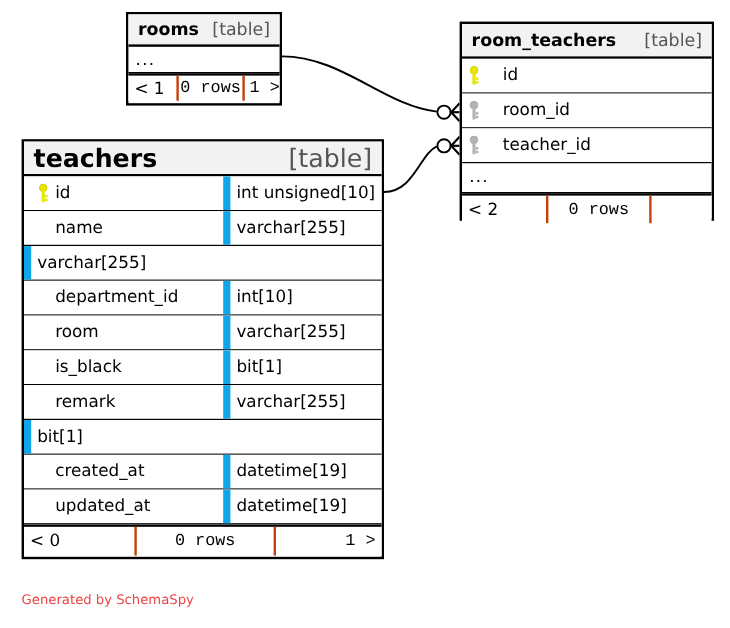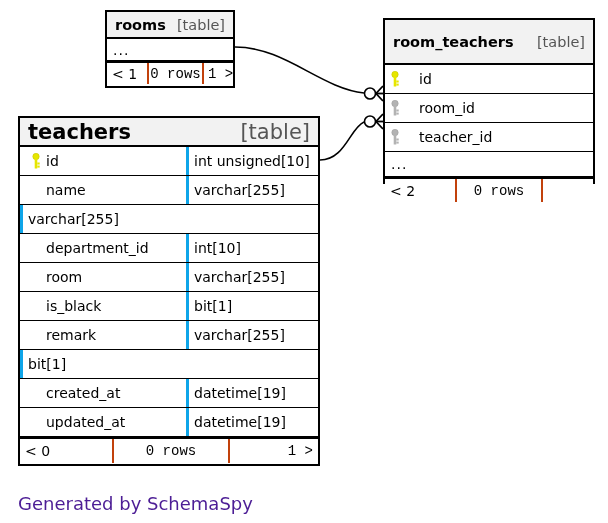--- a/index.html
+++ b/index.html
@@ -72,21 +72,21 @@
     padding-left: 6px;
     color: #000000;
     overflow: hidden;
     white-space: nowrap;
   }
   .cell-type {
     display: flex;
     align-items: center;
     box-sizing: border-box;
     padding-left: 5px;
-    border-left: 3px solid #0ea5e9;
+    border-left: 6px solid #0ea5e9;
     color: #000000;
     overflow: hidden;
     white-space: nowrap;
   }
 
   .keyslot {
     width: 20px;
     min-width: 20px;
     display: flex;
     align-items: center;
@@ -141,21 +141,21 @@
   #tbl-rooms .footer .f-right  { width: 31px; justify-content: flex-start; padding-left: 4px; }
 
   
   #tbl-room-teachers {
     left: 383px;
     top: 18px;
     width: 212px;
     height: 166px;
     font-size: 14px;
   }
-  #tbl-room-teachers .tbl-header { height: 45px; font-size: 14.5px; align-items: center; }
+  #tbl-room-teachers .tbl-header { height: 29px; font-size: 14.5px; align-items: center; }
   #tbl-room-teachers .row { height: 29px; }
   #tbl-room-teachers .cell-name { flex: 1; padding-left: 14px; }
   #tbl-room-teachers .ellipsis { height: 25px; }
   #tbl-room-teachers .footer { height: 25px; }
   #tbl-room-teachers .footer .f-left   { width: 70px; }
   #tbl-room-teachers .footer .f-center { width: 86px; }
   #tbl-room-teachers .footer .f-right  { width: 52px; }
 
   
   #tbl-teachers {
@@ -175,22 +175,22 @@
   #tbl-teachers .footer .f-right  { flex: 1; }
 
   
   .noslot { padding-left: 26px; }
 
   
   #caption {
     position: absolute;
     left: 18px;
     top: 493px;
-    font-size: 18px;
-    color: #4c1d95;
+    font-size: 11px;
+    color: #ef4444;
     white-space: nowrap;
   }
 </style>
 </head>
 <body>
 
 <div class="diagram">
 
   <svg class="connectors" viewBox="0 0 608 523" width="608" height="523">
 

